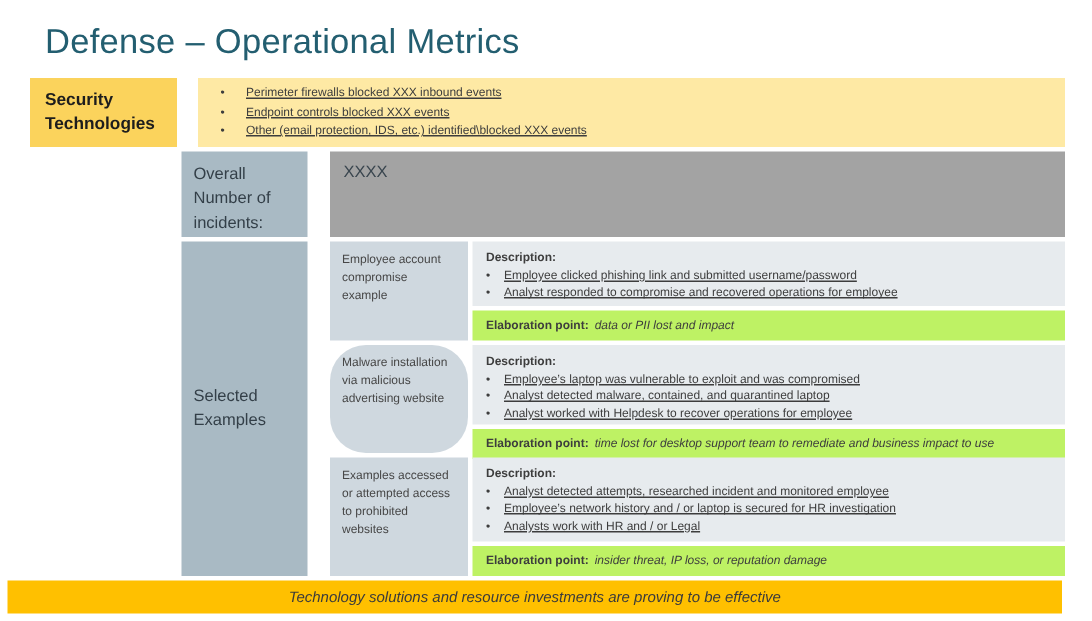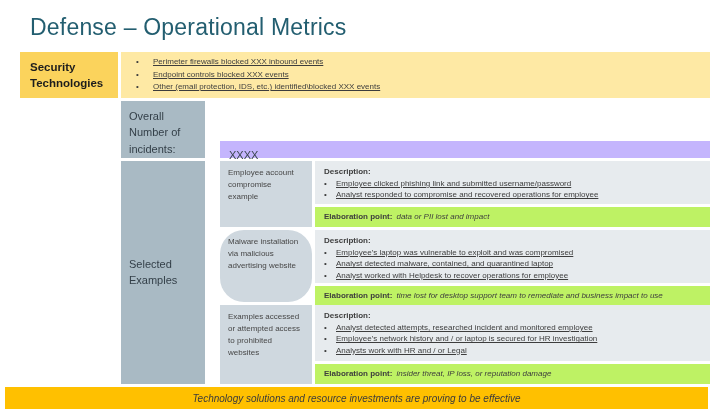--- a/index.html
+++ b/index.html
@@ -8,21 +8,21 @@
     font-family:"Liberation Sans", sans-serif; overflow:hidden;
   }
   .title {
     margin:0; padding:13px 18px 0 30px;
     font-size:23px; font-weight:400; color:#235E70; letter-spacing:.2px;
     line-height:1.3;
   }
   .content { margin:9px 18px 0 20px; }
 
   
-  .tech { display:grid; grid-template-columns:98px 1fr; column-gap:3px; height:46px; }
+  .tech { display:grid; grid-template-columns:98px 1fr; column-gap:14px; height:46px; }
   .tech-label {
     background:#FBD35C; display:flex; align-items:center; padding-left:10px;
     font-weight:bold; font-size:11.5px; color:#1d1d1d; line-height:1.4;
   }
   .tech-body {
     background:#FEE9A4; display:flex; flex-direction:column; justify-content:center;
     padding:4px 8px 4px 15px; font-size:8px; color:#3d3d3d;
   }
   .b { display:flex; line-height:1.55; }
   .bm { flex:none; width:17px; }
@@ -37,22 +37,22 @@
   }
   .team {
     grid-column:1; grid-row:1/5; background:#7E93A1; color:#ffffff;
     font-weight:bold; font-size:11.5px; display:flex; align-items:center;
     padding-left:10px; line-height:1.45;
   }
   .rowlabel { background:#A9BAC4; color:#333F48; font-size:11px; line-height:1.5; }
   .overall { grid-column:2; grid-row:1; padding:7px 6px 0 8px; }
   .selected { grid-column:2; grid-row:2/5; display:flex; align-items:center; padding-left:8px; }
   .xxxx {
-    grid-column:4/6; grid-row:1; background:#c4b5fd;
-    font-size:11px; color:#3A464F; padding:8px 0 0 9px;margin-top:40px;
+    grid-column:4/6; grid-row:1; background:#a3a3a3;
+    font-size:11px; color:#3A464F; padding:8px 0 0 9px;
   }
   .exlabel {
     grid-column:4; background:#CFD8DF; font-size:8px; color:#474747;
     line-height:1.5; padding:6px 8px 0 8px;
   }
   .r2 { grid-row:2; } .r3 { grid-row:3;border-radius:24px; } .r4 { grid-row:4; }
   .exbody { grid-column:5; display:flex; flex-direction:column; gap:3px; }
   .desc { background:#E7EBEE; flex:1; padding:5px 9px 2px 9px; font-size:8px; color:#3d3d3d; }
   .desc-h { font-weight:bold; line-height:1.5; }
   .desc .b { line-height:1.42; }

